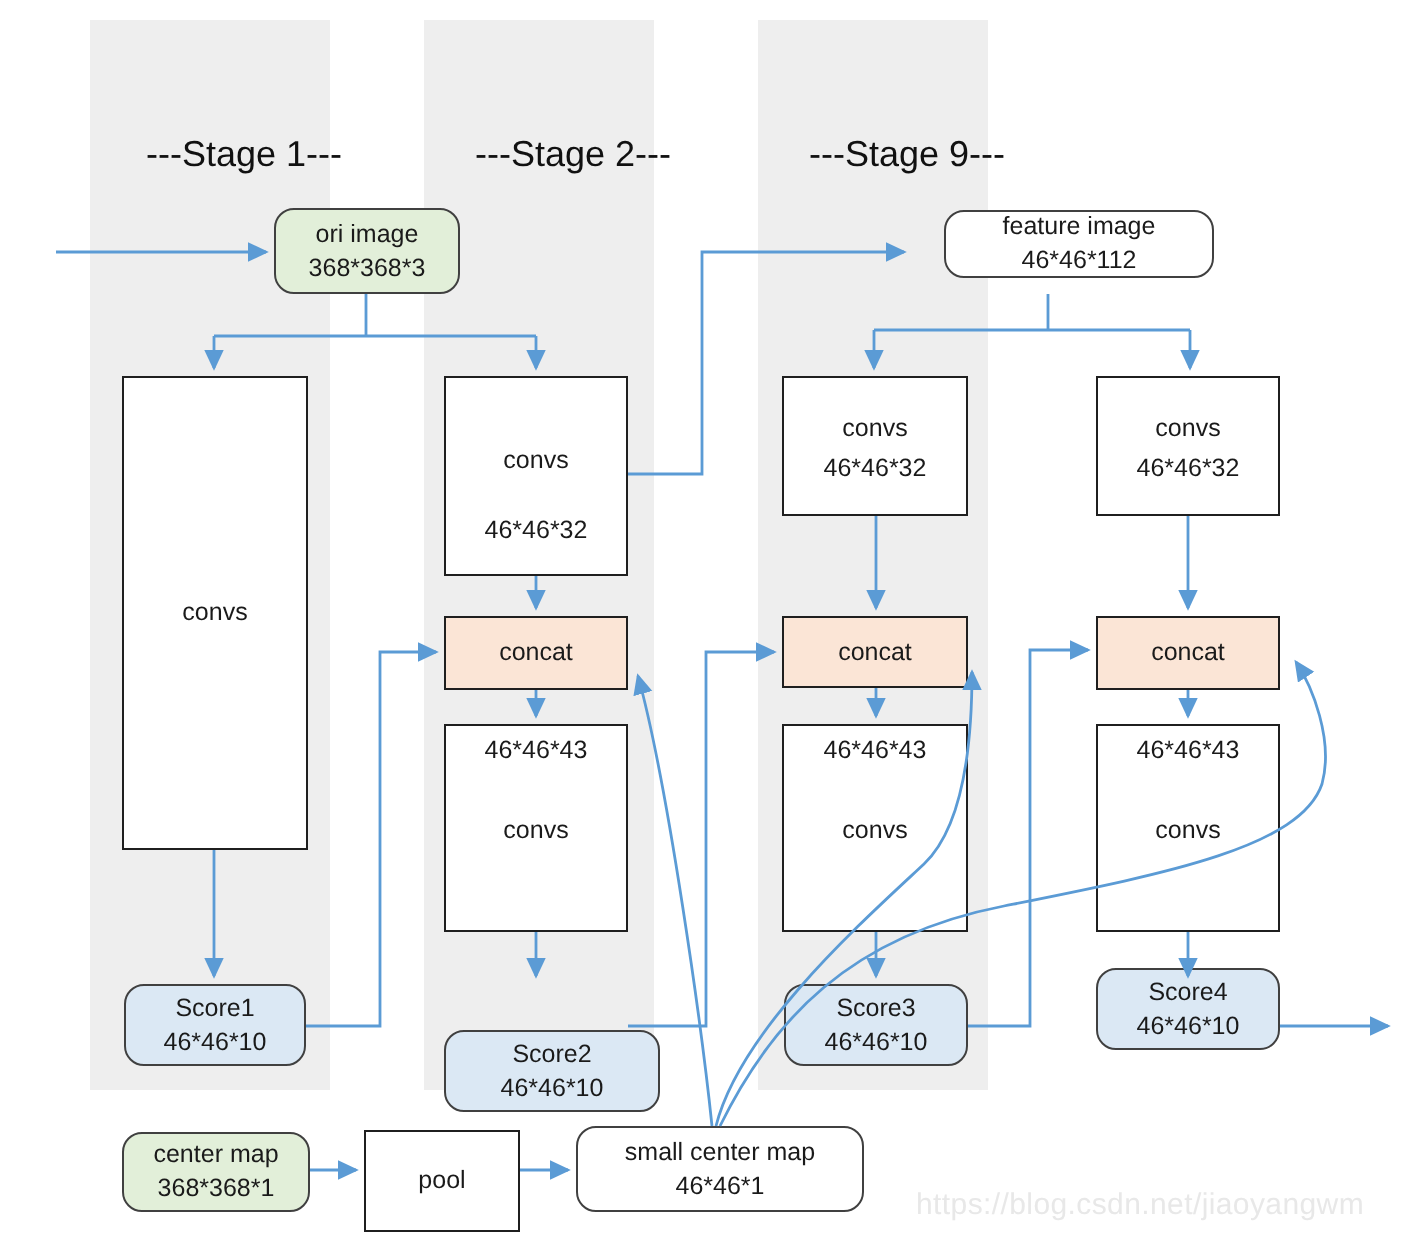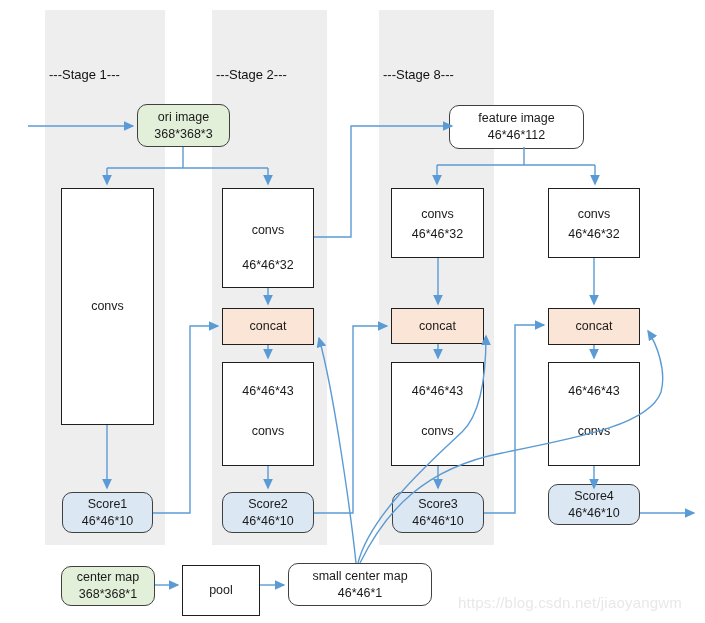--- a/index.html
+++ b/index.html
@@ -8,37 +8,37 @@
     --input-node-fill:#e2efd9;
     --concat-fill:#fbe5d6;
     --score-fill:#dbe8f4;
     --plain-fill:#ffffff;
   }
   *{box-sizing:border-box;margin:0;padding:0}
   body{background:#ffffff;font-family:"Liberation Sans",sans-serif;color:#1a1a1a}
   #canvas{position:relative;width:705px;height:623px;background:#fff;overflow:hidden}
 
   .band{position:absolute;top:10px;height:535px;background:var(--stage-band)}
-  .stage-label{position:absolute;top:57px;left:4px;width:100%;
-    font-size:13px;color:#111;letter-spacing:0}
+  .stage-label{position:absolute;top:57px;left:17px;width:100%;text-align:center;
+    font-size:18px;color:#111;letter-spacing:0}
 
   .node{position:absolute;display:flex;flex-direction:column;align-items:center;
     font-size:12.5px;line-height:17px;text-align:center;background:var(--plain-fill)}
   .rect{border:1px solid #1f1f1f}
   .rounded{border:1.5px solid #404040;border-radius:10px}
   .center{justify-content:center}
   .green{background:var(--input-node-fill)}
   .peach{background:var(--concat-fill)}
   .blue{background:var(--score-fill)}
 
   .convs2-stack{padding-top:33px}
   .convs2-stack .l2{margin-top:18px}
   .convs34-stack{padding-top:17px}
   .convs34-stack .l2{margin-top:3px}
-  .f43-stack{padding-top:20px}
+  .f43-stack{padding-top:4px}
   .f43-stack .l2{margin-top:23px}
 
   svg.wires{position:absolute;left:0;top:0;pointer-events:none}
   .conn{stroke:var(--connector);stroke-width:1.4;fill:none}
   .arrowhead{fill:var(--connector)}
 
   .watermark{position:absolute;left:458px;top:594px;width:240px;font-size:15px;
     color:#e8e8e8;letter-spacing:0.2px;white-space:nowrap}
 </style>
 </head>
@@ -46,29 +46,29 @@
 
 <div id="canvas">
 
   <div class="band" style="left:45px;width:120px">
     <div class="stage-label">---Stage 1---</div>
   </div>
   <div class="band" style="left:212px;width:115px">
     <div class="stage-label">---Stage 2---</div>
   </div>
   <div class="band" style="left:379px;width:115px">
-    <div class="stage-label">---Stage 8---</div>
+    <div class="stage-label">---Stage 9---</div>
   </div>
 
   <div class="node rounded green center" style="left:137px;top:104px;width:93px;height:43px">
     <span>ori image</span>
     <span>368*368*3</span>
   </div>
 
-  <div class="node rounded center" style="left:449px;top:105px;width:135px;height:44px">
+  <div class="node rounded center" style="left:472px;top:105px;width:135px;height:34px">
     <span>feature image</span>
     <span>46*46*112</span>
   </div>
 
   <div class="node rect center" style="left:61px;top:188px;width:93px;height:237px">
     <span>convs</span>
   </div>
 
   <div class="node rect convs2-stack" style="left:222px;top:188px;width:92px;height:100px">
     <span>convs</span>
@@ -105,21 +105,21 @@
   </div>
   <div class="node rect f43-stack" style="left:548px;top:362px;width:92px;height:104px">
     <span>46*46*43</span>
     <span class="l2">convs</span>
   </div>
 
   <div class="node rounded blue center" style="left:62px;top:492px;width:91px;height:41px">
     <span>Score1</span>
     <span>46*46*10</span>
   </div>
-  <div class="node rounded blue center" style="left:222px;top:492px;width:92px;height:41px">
+  <div class="node rounded blue center" style="left:222px;top:515px;width:108px;height:41px">
     <span>Score2</span>
     <span>46*46*10</span>
   </div>
   <div class="node rounded blue center" style="left:392px;top:492px;width:92px;height:41px">
     <span>Score3</span>
     <span>46*46*10</span>
   </div>
   <div class="node rounded blue center" style="left:548px;top:484px;width:92px;height:41px">
     <span>Score4</span>
     <span>46*46*10</span>

